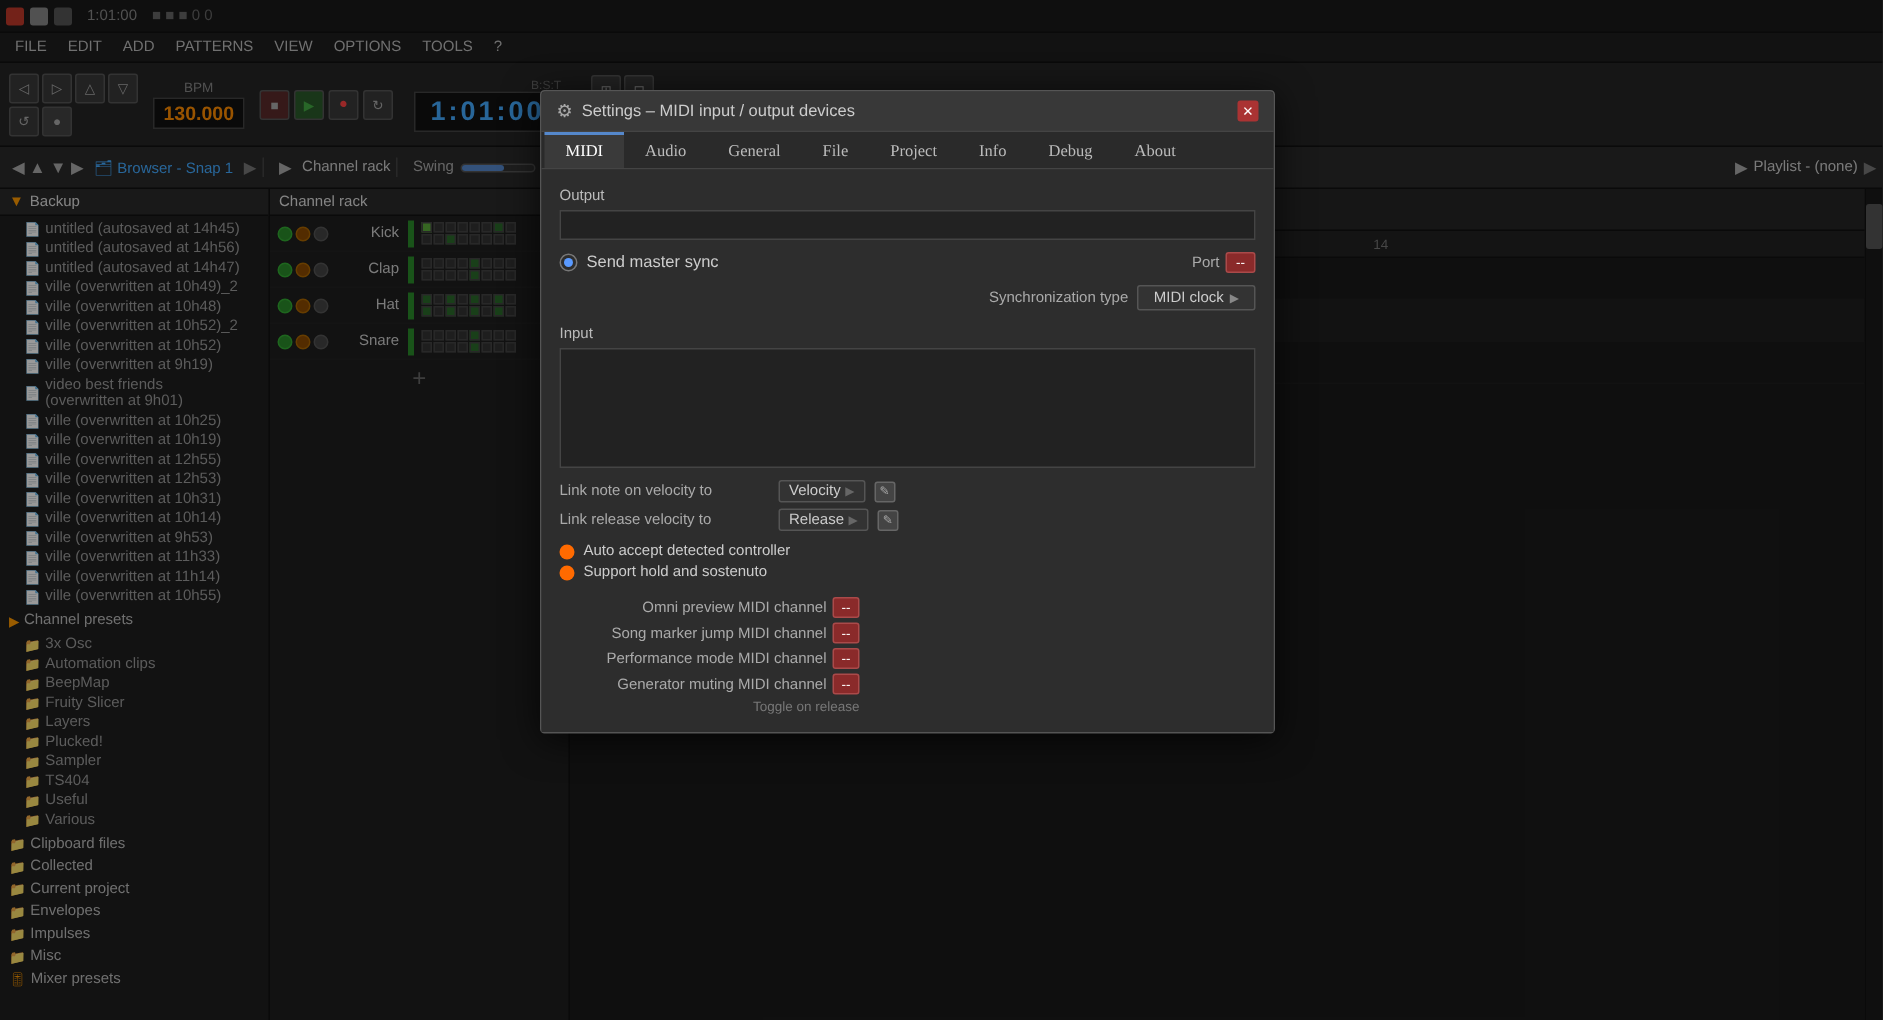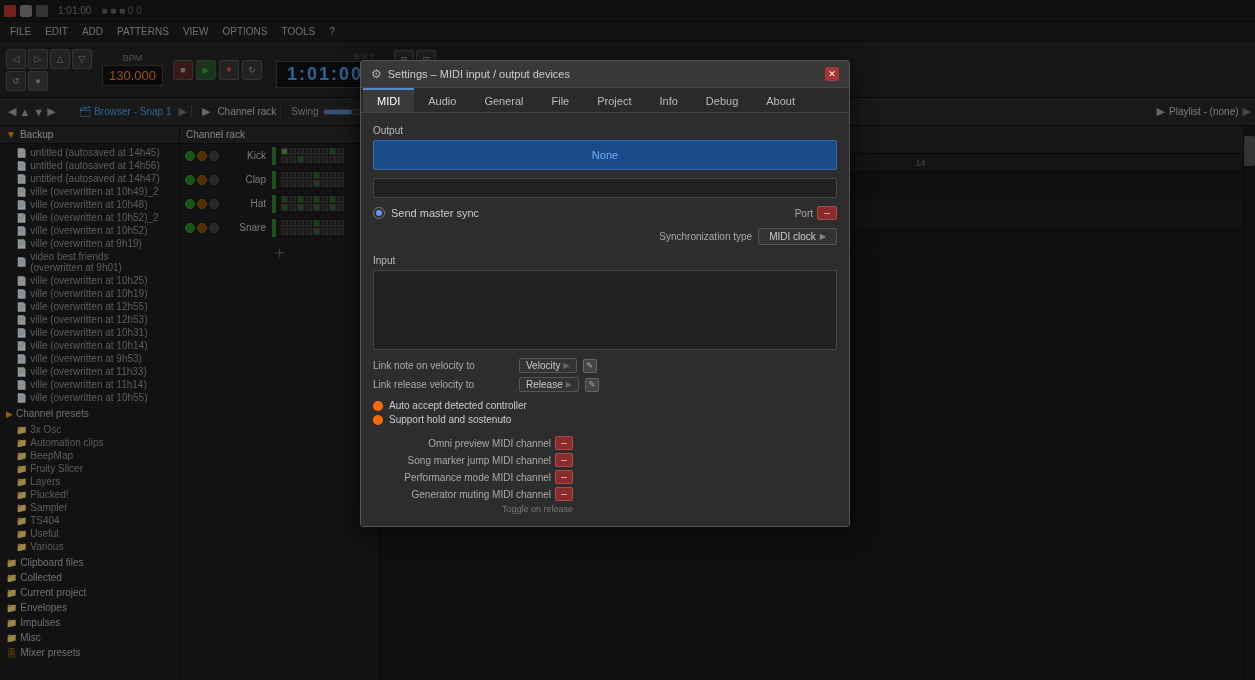--- a/index.html
+++ b/index.html
@@ -74,21 +74,21 @@
       font-size: 9px;
       cursor: pointer;
     }
     .t-btn.green { background: #2a5a2a; color: #4a4; }
 
     .bpm-display {
       background: #111;
       border: 1px solid #444;
       color: #ff8c00;
       font-size: 13px;
-      font-weight: normal;
+      font-weight: bold;
       padding: 2px 6px;
       min-width: 60px;
       text-align: center;
     }
 
     .time-display {
       background: #111;
       border: 1px solid #444;
       color: #4af;
       font-size: 18px;
@@ -321,20 +321,21 @@
       font-size: 9px;
       display: flex; align-items: center; justify-content: center;
     }
 
     
     .modal-tabs {
       display: flex;
       background: #2a2a2a;
       border-bottom: 1px solid #444;
       padding: 0 2px;
+      font-family: Liberation Serif, serif;
     }
     .tab {
       padding: 5px 14px;
       font-size: 11px;
       color: #bbb;
       cursor: pointer;
       border-top: 2px solid transparent;
     }
     .tab.active {
       color: #fff;
@@ -629,21 +630,21 @@
     <div style="background:#333;border:1px solid #555;padding:2px 6px;font-size:10px;color:#ccc;">Line</div>
   </div>
 </div>
 
 <div class="second-toolbar">
   <div class="toolbar-section">
     <span style="color:#aaa;cursor:pointer;">◀</span>
     <span style="color:#aaa;cursor:pointer;">▲</span>
     <span style="color:#aaa;cursor:pointer;">▼</span>
     <span style="color:#aaa;cursor:pointer;">▶</span>
-    <span style="color:#4af;font-size:10px;margin-left:20px;">🗂 Browser - Snap 1</span>
+    <span style="color:#4af;font-size:10px;margin-left:4px;">🗂 Browser - Snap 1</span>
     <span style="color:#777;cursor:pointer;margin-left:4px;">▶</span>
   </div>
   <div class="toolbar-section">
     <span style="color:#aaa;cursor:pointer;">▶</span>
     <span style="color:#ccc;font-size:10px;margin-left:4px;">Channel rack</span>
   </div>
   <div style="display:flex;align-items:center;gap:4px;padding:0 4px;">
     <span style="color:#aaa;font-size:10px;">Swing</span>
     <div style="width:50px;height:6px;background:#333;border-radius:3px;border:1px solid #555;position:relative;">
       <div style="width:60%;height:100%;background:#5588cc;border-radius:3px;"></div>
@@ -990,23 +991,20 @@
       <div class="tab">File</div>
       <div class="tab">Project</div>
       <div class="tab">Info</div>
       <div class="tab">Debug</div>
       <div class="tab">About</div>
     </div>
 
     <div class="modal-body">
 
       <div class="section-label">Output</div>
-      <div class="output-list">
-        <span>None</span>
-      </div>
       <div class="output-empty-area"></div>
 
       <div class="sync-row">
         <div class="sync-left">
           <span class="radio-btn selected"></span>
           <span>Send master sync</span>
         </div>
         <div style="display:flex;align-items:center;gap:4px;">
           <span style="color:#aaa;font-size:10px;">Port</span>
           <button class="port-btn">--</button>

